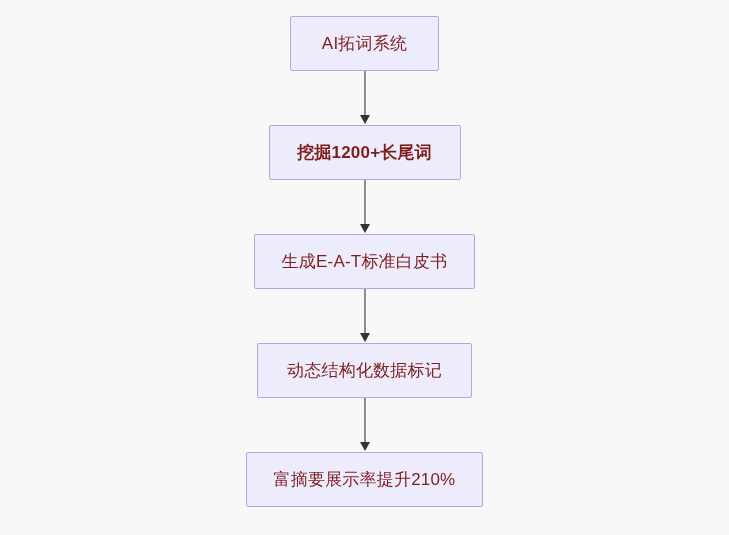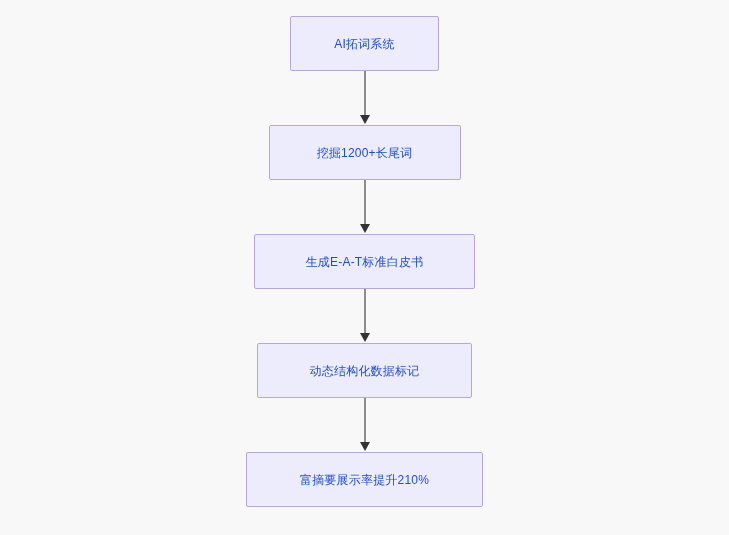--- a/index.html
+++ b/index.html
@@ -41,30 +41,30 @@
     border: 1px solid #b8a5e0;
     border-radius: 2px;
     height: 55px;
     display: flex;
     align-items: center;
     justify-content: center;
     z-index: 2;
   }
 
   .node-label {
-    font-size: 12px;
+    font-size: 17px;
     line-height: 1;
-    color: #1d4ed8;
+    color: #7f1d1d;
     white-space: nowrap;
     letter-spacing: 0.2px;
   }
 
   
   .node-n1 { width: 149px; }
-  .node-n2 { width: 192px; }
+  .node-n2 { width: 192px; font-weight: bold; }
   .node-n3 { width: 221px; justify-content: center; }
   .node-n4 { width: 215px; }
   .node-n5 { width: 237px; }
 
   
   .connector {
     position: relative;
     width: 20px;
     height: 54px;
     flex: 0 0 auto;

